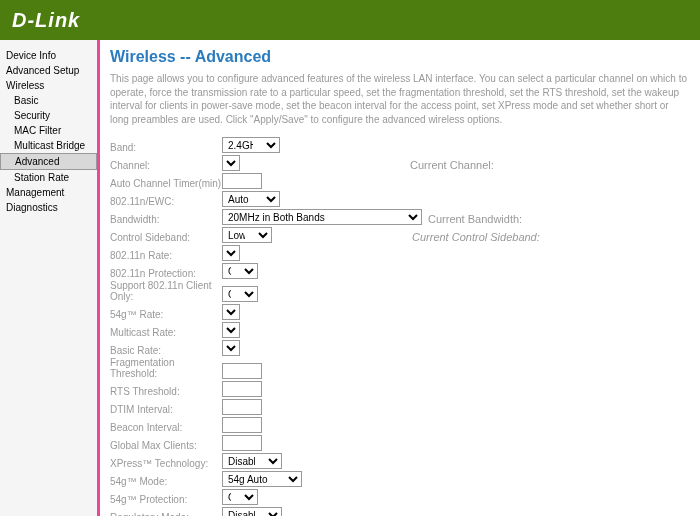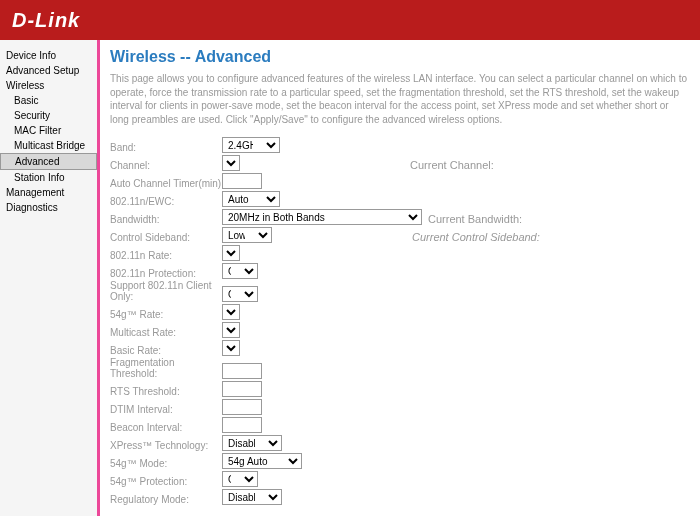--- a/index.html
+++ b/index.html
@@ -1,17 +1,17 @@
 <!DOCTYPE html>
 <html><head>
 <meta charset="utf-8">
 <style>
 *{box-sizing:border-box;margin:0;padding:0}
 body{font-family:Arial,Helvetica,sans-serif;font-size:11px;color:#333;width:700px;height:516px;overflow:hidden;background:#fff}
-.header{background:#b91c1c;height:40px;display:flex;align-items:center;padding-left:12px}
+.header{background:#4d7c0f;height:40px;display:flex;align-items:center;padding-left:12px}
 .logo{color:#fff;font-size:20px;font-weight:bold;font-style:italic;letter-spacing:1px}
 .container{display:flex;height:calc(516px - 40px)}
 .sidebar{width:100px;background:#f5f5f5;border-right:3px solid #ec4899;padding-top:8px;font-size:10px}
 .sidebar-item{padding:2px 6px;cursor:pointer;color:#000}
 .sidebar-sub{padding:2px 6px 2px 14px;cursor:pointer;color:#000}
 .sidebar-sub.active{background:#d8d8d8;border:1px solid #999}
 .main{flex:1;padding:8px 10px;overflow:hidden;position:relative}
 .pg-title{color:#2b7cbf;font-size:16px;font-weight:bold;margin-bottom:6px}
 .desc{color:#999;font-size:10px;line-height:1.35;margin-bottom:10px}
 .row{display:flex;align-items:flex-end;min-height:17px;margin-bottom:1px}
@@ -31,21 +31,21 @@
 <div class="container">
   <div class="sidebar" id="sidebar">
       <div class="sidebar-item">Device Info</div>
       <div class="sidebar-item">Advanced Setup</div>
       <div class="sidebar-item">Wireless</div>
       <div class="sidebar-sub">Basic</div>
       <div class="sidebar-sub">Security</div>
       <div class="sidebar-sub">MAC Filter</div>
       <div class="sidebar-sub">Multicast Bridge</div>
       <div class="sidebar-sub active">Advanced</div>
-      <div class="sidebar-sub">Station Info</div>
+      <div class="sidebar-sub">Station Rate</div>
       <div class="sidebar-item">Management</div>
       <div class="sidebar-item">Diagnostics</div>
     </div>
 
   <div class="main">
     <div class="pg-title">Wireless -- Advanced</div>
     <div class="desc">This page allows you to configure advanced features of the wireless LAN interface. You can select a particular channel on which to operate, force the transmission rate to a particular speed, set the fragmentation threshold, set the RTS threshold, set the wakeup interval for clients in power-save mode, set the beacon interval for the access point, set XPress mode and set whether short or long preambles are used.
 Click "Apply/Save" to configure the advanced wireless options.</div>
 
     <div id="form">
@@ -110,20 +110,24 @@
         </div>
         <div class="row">
           <div class="lbl">DTIM Interval:</div>
           <div class="fld"><input style="width: 40px;"></div>
         </div>
         <div class="row">
           <div class="lbl">Beacon Interval:</div>
           <div class="fld"><input style="width: 40px;"></div>
         </div>
         <div class="row">
+          <div class="lbl">Global Max Clients:</div>
+          <div class="fld"><input style="width: 40px;"></div>
+        </div>
+        <div class="row">
           <div class="lbl">XPress™ Technology:</div>
           <div class="fld"><select style="width: 60px;"><option>Disabled</option></select></div>
         </div>
         <div class="row">
           <div class="lbl">54g™ Mode:</div>
           <div class="fld"><select style="width: 80px;"><option>54g Auto</option></select></div>
         </div>
         <div class="row">
           <div class="lbl">54g™ Protection:</div>
           <div class="fld"><select style="width: 36px;"><option>Off</option></select></div>

